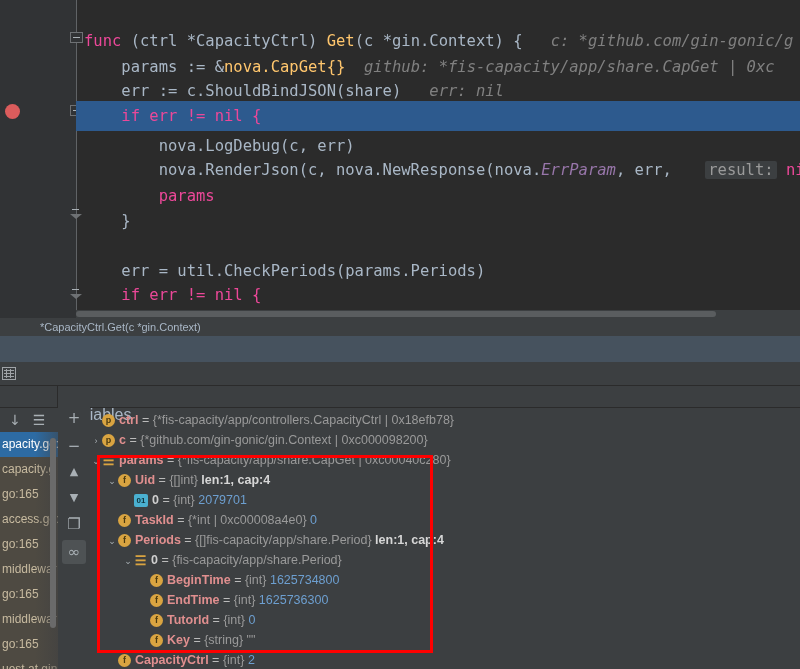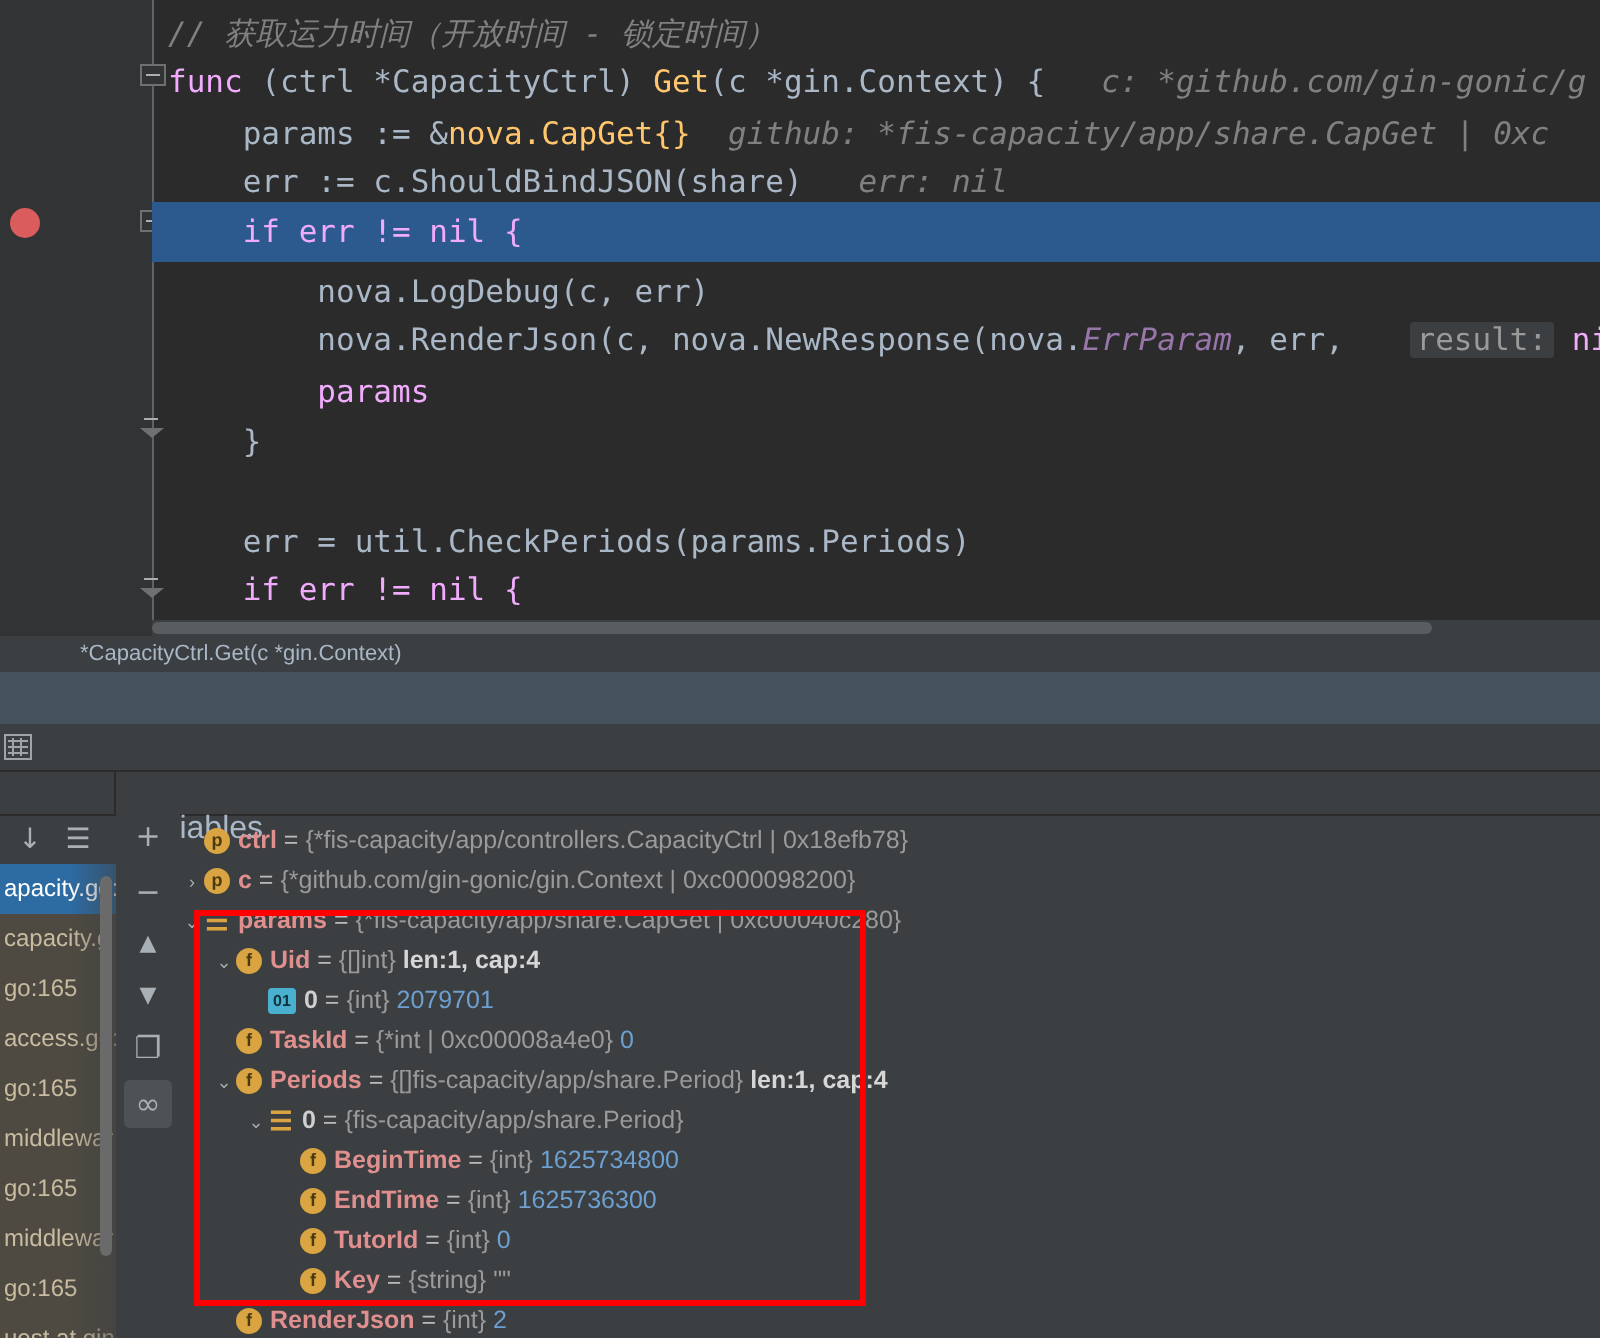--- a/index.html
+++ b/index.html
@@ -40,21 +40,21 @@
 
   .codeline {
     position:absolute; left:0; right:0; height:30px; line-height:30px;
     font-family:"DejaVu Sans Mono", monospace; font-size:15.5px;
     white-space:pre; color:#a9b7c6;
   }
   .codeline .txt { position:absolute; left:84px; top:0; }
   .hl { position:absolute; left:76px; right:0; height:30px; background:#2d5a8e; }
   .hl-line .txt { left:84px; }
 
-  .kw   { color:#f0abfc; }
+  .kw   { color:#ec4899; }
   .fn   { color:#ffc66d;text-align:right; }
   .cmt  { color:#808080; font-style:italic; }
   .hint { color:#808080; font-style:italic; }
   .prm  { color:#9876aa; font-style:italic; }
   .pill {
     background:#3c3f41; color:#9a9a9a; font-style:normal;
     border-radius:2px; padding:0 3px;margin-left:24px;
   }
 
   
@@ -212,23 +212,20 @@
   <div class="fold-rail"></div>
 
   <div class="breakpoint" style="top:104px;"></div>
   <div class="fold-mark" style="top:32px;"></div>
   <div class="fold-mark" style="top:105px;"></div>
   <div class="fold-mark tri" style="top:205px;"></div>
   <div class="fold-mark tri" style="top:285px;"></div>
 
   <div class="hl" style="top:101px;"></div>
 
-  <div class="codeline" style="top:2px;">
-    <span class="txt cmt">// 获取运力时间（开放时间 - 锁定时间）</span>
-  </div>
 
   <div class="codeline" style="top:26px;">
     <span class="txt"><span class="kw">func</span><span> (ctrl *CapacityCtrl) </span><span class="fn">Get</span><span>(c *gin.Context) {</span>   <span class="hint">c: *github.com/gin-gonic/g</span></span>
   </div>
 
   <div class="codeline" style="top:52px;">
     <span class="txt" style="left:84px;">    <span>params := &amp;</span><span class="fn">nova.CapGet{}</span>  <span class="hint">github: *fis-capacity/app/share.CapGet | 0xc</span></span>
   </div>
 
   <div class="codeline" style="top:76px;">
@@ -325,17 +322,17 @@
       <div class="vrow" style="padding-left: 0px;"><span class="arrow">⌄</span><span class="badge b-list">☰</span><span class="vname">params</span><span class="veq"> = </span><span class="vtype">{*fis-capacity/app/share.CapGet | 0xc00040c280}</span></div>
       <div class="vrow" style="padding-left: 16px;"><span class="arrow">⌄</span><span class="badge b-f">f</span><span class="vname">Uid</span><span class="veq"> = </span><span class="vtype">{[]int}</span><span class="vmeta"> len:1, cap:4</span></div>
       <div class="vrow" style="padding-left: 32px;"><span class="arrow none">·</span><span class="badge b-01">01</span><span class="vname plain">0</span><span class="veq"> = </span><span class="vtype">{int}</span><span class="vnum"> 2079701</span></div>
       <div class="vrow" style="padding-left: 16px;"><span class="arrow none">·</span><span class="badge b-f">f</span><span class="vname">TaskId</span><span class="veq"> = </span><span class="vtype">{*int | 0xc00008a4e0}</span><span class="vnum"> 0</span></div>
       <div class="vrow" style="padding-left: 16px;"><span class="arrow">⌄</span><span class="badge b-f">f</span><span class="vname">Periods</span><span class="veq"> = </span><span class="vtype">{[]fis-capacity/app/share.Period}</span><span class="vmeta"> len:1, cap:4</span></div>
       <div class="vrow" style="padding-left: 32px;"><span class="arrow">⌄</span><span class="badge b-list">☰</span><span class="vname plain">0</span><span class="veq"> = </span><span class="vtype">{fis-capacity/app/share.Period}</span></div>
       <div class="vrow" style="padding-left: 48px;"><span class="arrow none">·</span><span class="badge b-f">f</span><span class="vname">BeginTime</span><span class="veq"> = </span><span class="vtype">{int}</span><span class="vnum"> 1625734800</span></div>
       <div class="vrow" style="padding-left: 48px;"><span class="arrow none">·</span><span class="badge b-f">f</span><span class="vname">EndTime</span><span class="veq"> = </span><span class="vtype">{int}</span><span class="vnum"> 1625736300</span></div>
       <div class="vrow" style="padding-left: 48px;"><span class="arrow none">·</span><span class="badge b-f">f</span><span class="vname">TutorId</span><span class="veq"> = </span><span class="vtype">{int}</span><span class="vnum"> 0</span></div>
       <div class="vrow" style="padding-left: 48px;"><span class="arrow none">·</span><span class="badge b-f">f</span><span class="vname">Key</span><span class="veq"> = </span><span class="vtype">{string}</span><span class="vstr"> ""</span></div>
-      <div class="vrow" style="padding-left: 16px;"><span class="arrow none">·</span><span class="badge b-f">f</span><span class="vname">RenderJson</span><span class="veq"> = </span><span class="vtype">{int}</span><span class="vnum"> 2</span></div>
+      <div class="vrow" style="padding-left: 16px;"><span class="arrow none">·</span><span class="badge b-f">f</span><span class="vname">CapacityCtrl</span><span class="veq"> = </span><span class="vtype">{int}</span><span class="vnum"> 2</span></div>
     </div>
 </div>
 
 <div id="redbox"></div>
 
 </body></html>

